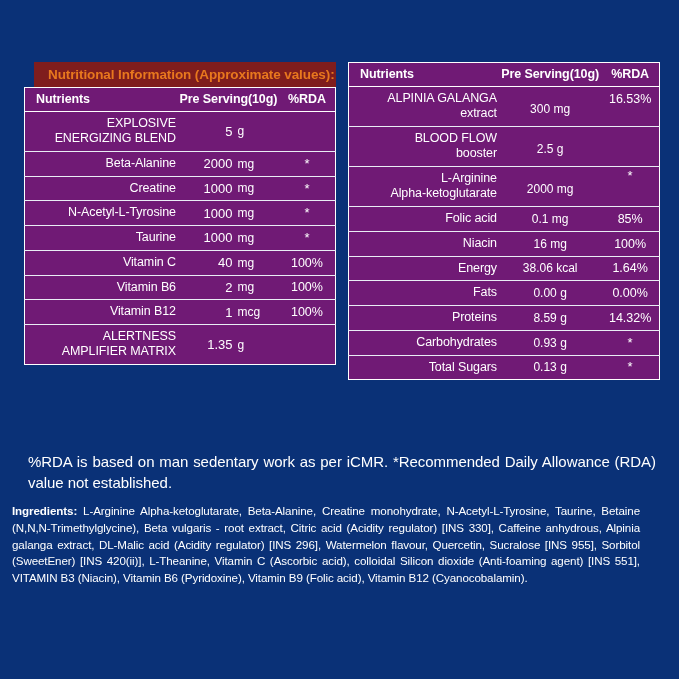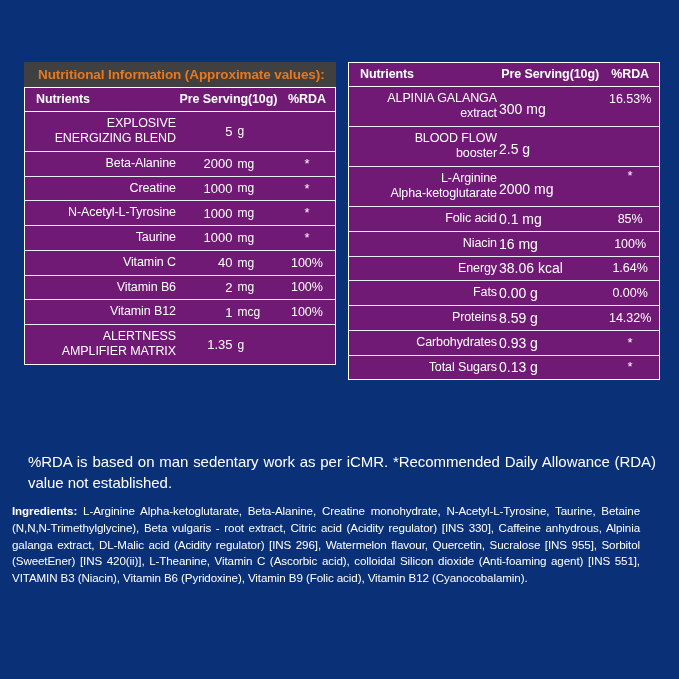--- a/index.html
+++ b/index.html
@@ -31,23 +31,24 @@
     display: flex;
     align-items: flex-start;
     gap: 12px;
   }
 
   .table-col-left  { width: 312px; }
   .table-col-right { width: 312px; }
 
   
   .banner {
-    background: #404040;
+    background: #7f1d1d;
     padding: 3px 6px 4px 14px;
     line-height: 1.1;
+    margin-left: 10px;
   }
   .banner-text {
     color: #e8781e;
     font-size: 13.5px;
     font-weight: bold;
     letter-spacing: -0.1px;
     white-space: nowrap;
   }
 
   .nut-table {
@@ -112,22 +113,22 @@
     white-space: nowrap;
   }
   .cell-rda.star { font-size: 13px; line-height: 0.6; vertical-align: middle; }
 
   
   .rt-name  { width: 150px; }
   .rt-value { width: 102px; }
   .rt-rda   { width: 58px;  }
 
   .cell-value {
-    text-align: left;
-    font-size: 14px;
+    text-align: center;
+    font-size: 12px;
     white-space: nowrap;
     vertical-align: top;
     padding-top: 5px !important;
   }
   .cell-value.mid { vertical-align: middle; padding-top: 0 !important; }
 
   .row-tall .cell-name { line-height: 1.2; }
 
   .indent { padding-left: 26px !important; }
 

